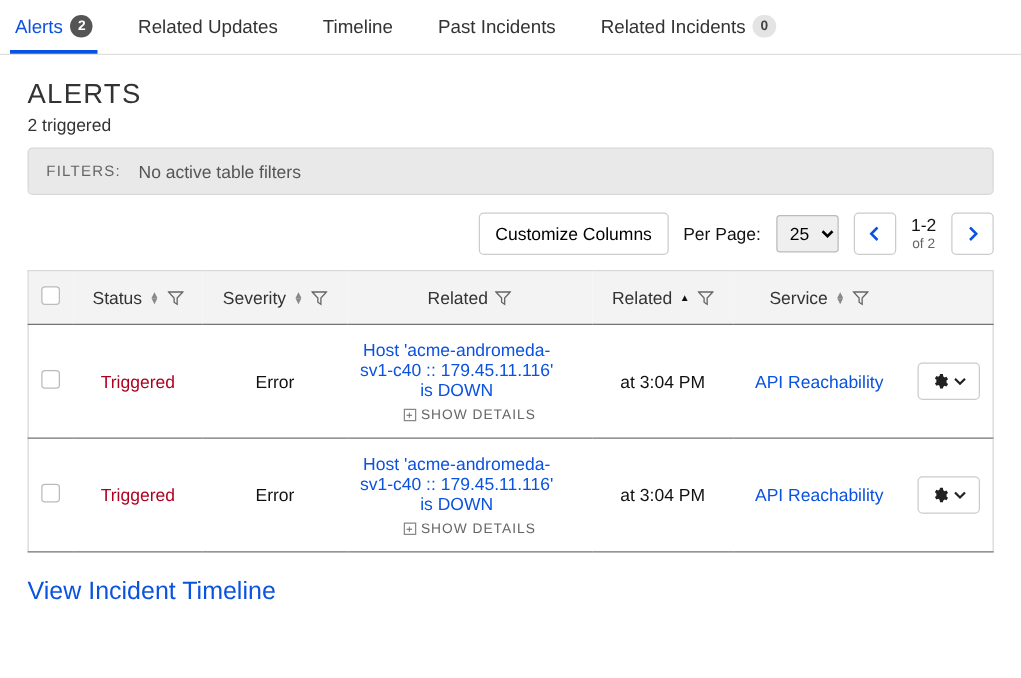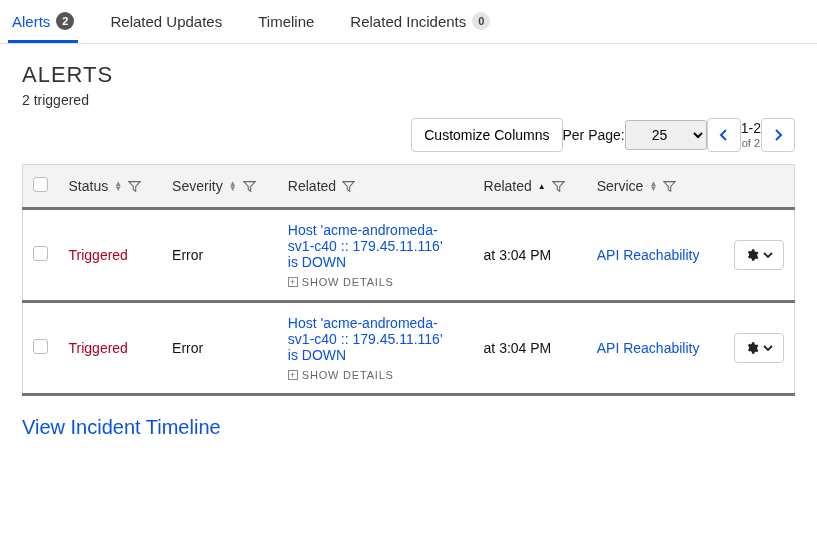--- a/index.html
+++ b/index.html
@@ -69,21 +69,21 @@
     color: #666;
     letter-spacing: 1px;
     font-size: 12px;
   }
   .filters-text { color: #555; font-size: 14px; }
 
   .toolbar {
     display: flex;
     align-items: center;
     justify-content: flex-end;
-    gap: 0;
+    gap: 12px;
     margin-bottom: 12px;
   }
   .btn {
     border: 1px solid #ccc;
     background: #fff;
     border-radius: 4px;
     padding: 8px 12px;
     font-size: 14px;
     cursor: pointer;
     display: inline-flex;
@@ -99,37 +99,37 @@
     border: 1px solid #ccc;
     border-radius: 4px;
     cursor: pointer;
     color: #0a52e0;
     font-size: 14px;
     background: #fff;
   }
   select.per-page {
     border: 1px solid #bbb;
     border-radius: 3px;
-    padding: 5px 22px;
+    padding: 5px 6px;
     font-size: 14px;
   }
   .page-count { text-align: center; line-height: 1.1; }
   .page-count .range { font-size: 14px; }
   .page-count .total { font-size: 11px; color: #666; }
 
   
   table.alerts-table {
     width: 100%;
     border-collapse: collapse;
     border: 1px solid #d8d8d8;
   }
   table.alerts-table th, table.alerts-table td {
-    border-bottom: 3px solid #737373;
+    border-bottom: 1px solid #737373;
     padding: 12px 10px;
-    text-align: left;
+    text-align: center;
     vertical-align: middle;
     font-size: 14px;
   }
   table.alerts-table th {
     background: #f3f3f3;
     font-weight: 500;
     color: #333;
     white-space: nowrap;
   }
   th.sorted { background: #bfbfbf; }
@@ -198,29 +198,36 @@
     <span>Alerts</span>
     <span class="badge badge-dark">2</span>
   </div>
   <div class="tab">
     <span>Related Updates</span>
   </div>
   <div class="tab">
     <span>Timeline</span>
   </div>
   <div class="tab">
+    <span>Past Incidents</span>
+  </div>
+  <div class="tab">
     <span>Related Incidents</span>
     <span class="badge badge-light">0</span>
   </div>
 </div>
 
 <div class="content">
   <h1 class="page-title">ALERTS</h1>
   <div class="subtitle">2 triggered</div>
 
+  <div class="filters-bar">
+    <span class="filters-label">FILTERS:</span>
+    <span class="filters-text">No active table filters</span>
+  </div>
 
   <div class="toolbar">
     <button class="btn">Customize Columns</button>
     <span>Per Page:</span>
     <select class="per-page">
       <option>25</option>
     </select>
     <span class="btn-icon">
       <svg class="chevron" width="10" height="12" viewBox="0 0 10 12">
           <polyline points="7,1 2,6 7,11"></polyline>

